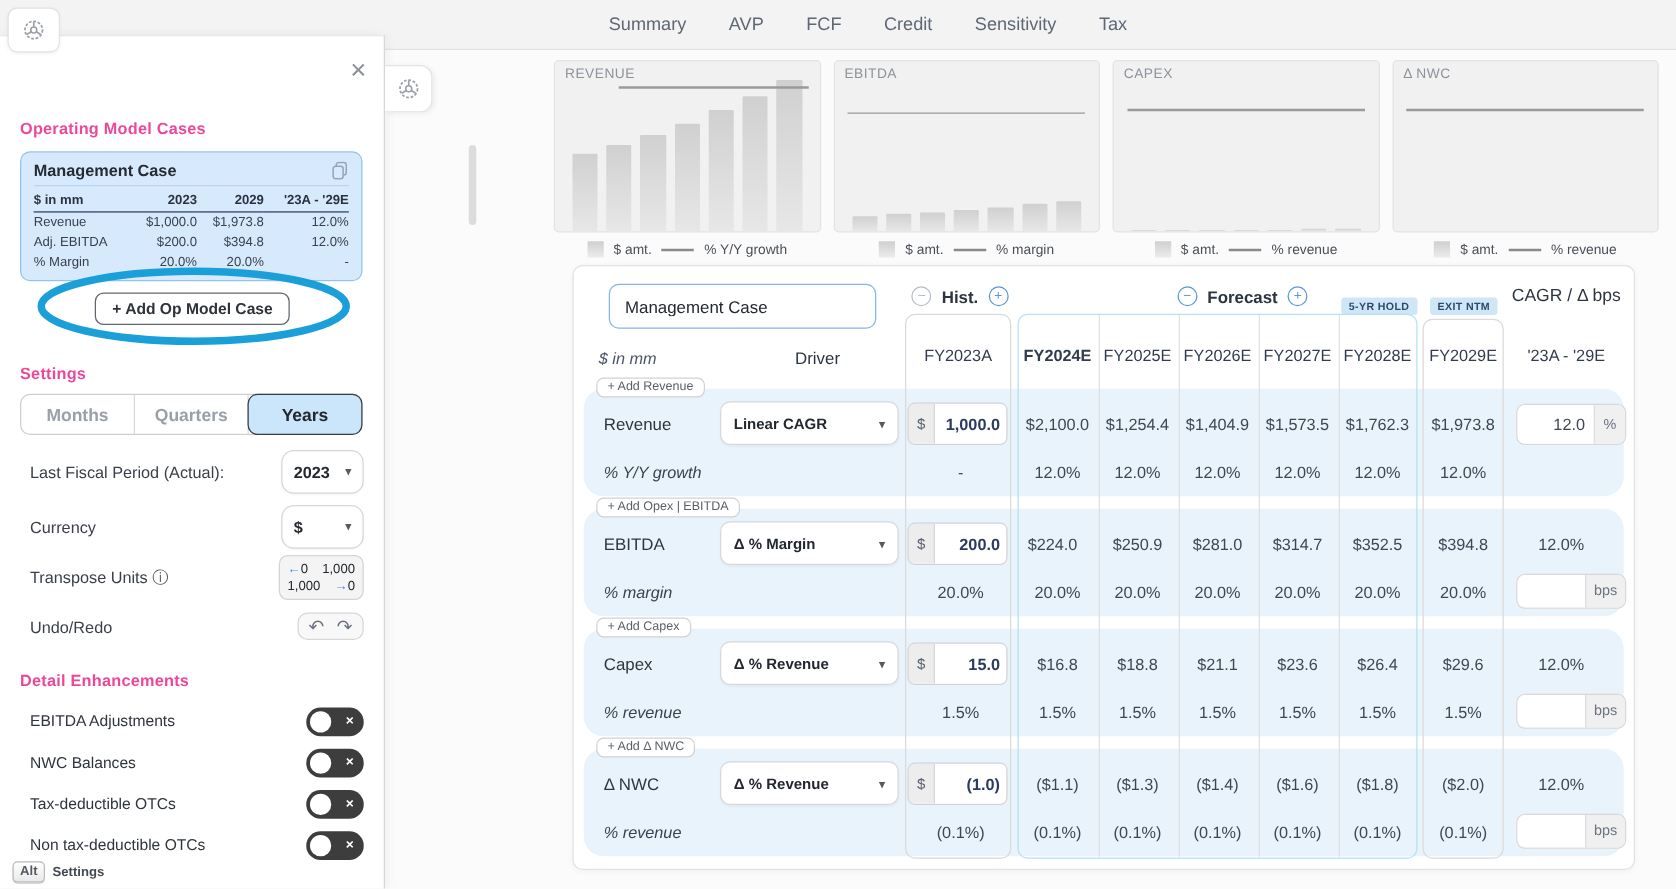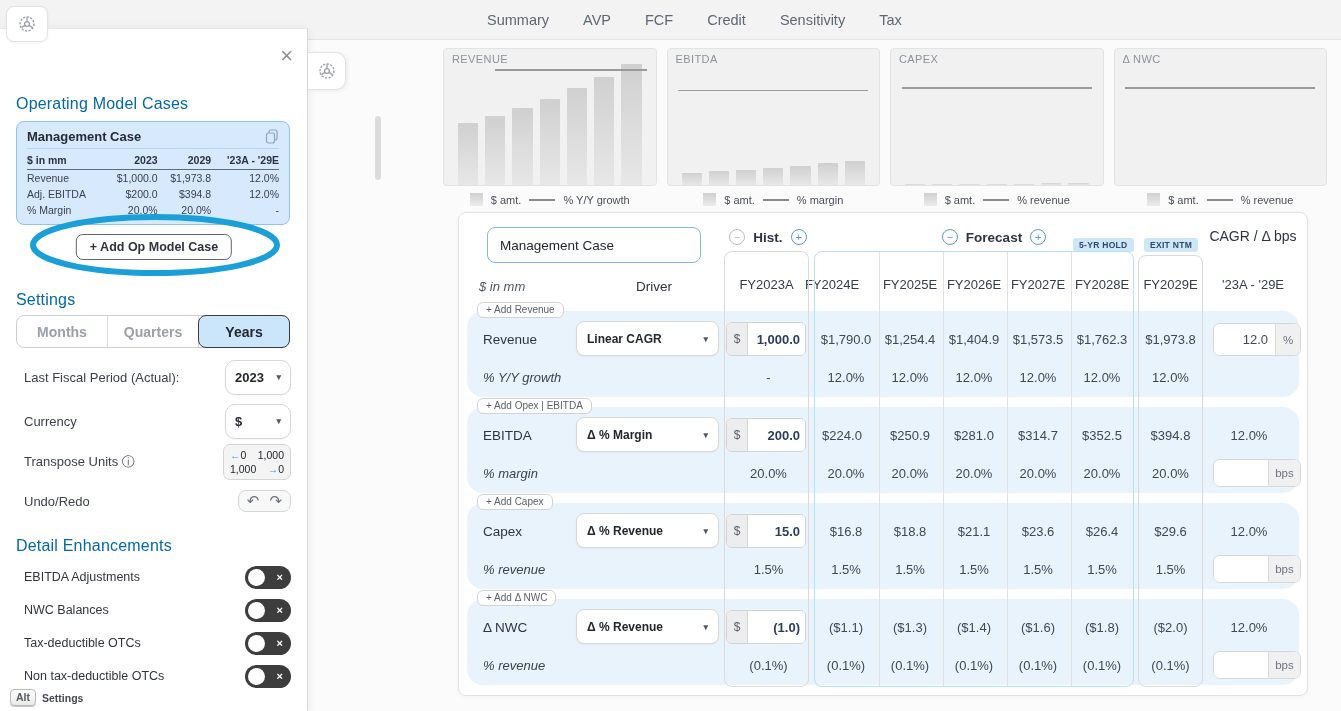--- a/index.html
+++ b/index.html
@@ -12,21 +12,21 @@
   .tabs { position:absolute; left:470px; top:0; height:40px; display:flex; }
   .tab { padding:0 17px; line-height:40px; font-size:14.5px; color:#5f6774; cursor:pointer; white-space:nowrap; }
   .tab.active { background:#ffffff; color:#4a90d9; border-radius:9px 9px 0 0; box-shadow:0 0 4px rgba(0,0,0,.05); }
 
   .corner-tab { position:absolute; left:6px; top:6px; width:42px; height:36px; background:#fff; border:1px solid #e3e3e3; border-radius:8px; display:flex; align-items:center; justify-content:center; box-shadow:0 1px 3px rgba(0,0,0,.06); z-index:30; }
   .pull-tab { position:absolute; left:308px; top:52px; width:38px; height:38px; background:#fff; border:1px solid #e3e3e3; border-left:none; border-radius:0 10px 10px 0; display:flex; align-items:center; justify-content:center; box-shadow:2px 1px 4px rgba(0,0,0,.06); z-index:25; }
 
   
   .sidebar { position:absolute; left:0; top:28px; width:308px; height:683px; background:#fff; border-top:1px solid #e8e8e8; border-right:1px solid #d8d8d8; box-shadow:0 2px 10px rgba(0,0,0,.07); z-index:20; }
   .sb-close { position:absolute; right:14px; top:16px; font-size:22px; line-height:22px; color:#8a8f98; cursor:pointer; }
-  .sb-h2 { position:absolute; left:16px; font-size:16px; font-weight:normal; color:#0369a1; letter-spacing:.2px; }
+  .sb-h2 { position:absolute; left:16px; font-size:13px; font-weight:bold; color:#ec4899; letter-spacing:.2px; }
   #h-cases { top:66px; } #h-settings { top:262px; } #h-detail { top:508px; }
 
   .case-card { position:absolute; left:16px; top:92px; width:274px; background:#d7eafd; border:1px solid #92c3ee; border-radius:8px; padding:7px 10px 6px; }
   .cc-title-row { display:flex; justify-content:space-between; align-items:center; border-bottom:1px solid #b7d5f0; padding-bottom:4px; margin-bottom:3px; }
   .cc-title { font-size:13px; font-weight:bold; color:#262b33; }
   .cc-table { width:100%; border-collapse:collapse; font-size:10.5px; color:#39414f; }
   .cc-table th { font-weight:bold; color:#2b3140; border-bottom:1px solid #5c6a83; padding:2px 0 3px; }
   .cc-table td { padding:2px 0; }
   .cc-table th:first-child, .cc-table td:first-child { text-align:left; }
   .cc-table th, .cc-table td { text-align:right; }
@@ -247,21 +247,21 @@
         <div class="fc-sep" style="left: 128px;"></div>
         <div class="fc-sep" style="left: 192px;"></div>
         <div class="fc-sep" style="left: 256px;"></div>
       </div>
     <div class="colbox exit-box"></div>
 
     <div class="unit-head">$ in mm</div>
     <div class="driver-head">Driver</div>
     <div class="col-head" style="left:265px; width:85px;">FY2023A</div>
     <div id="fyHeads">
-        <div class="col-head" style="left: 341px; width: 64px;">FY2024E</div>
+        <div class="col-head" style="left: 355px; width: 64px; font-weight: bold;">FY2024E</div>
         <div class="col-head" style="left: 419px; width: 64px;">FY2025E</div>
         <div class="col-head" style="left: 483px; width: 64px;">FY2026E</div>
         <div class="col-head" style="left: 547px; width: 64px;">FY2027E</div>
         <div class="col-head" style="left: 611px; width: 64px;">FY2028E</div>
       </div>
     <div class="col-head" style="left:679px; width:65px;">FY2029E</div>
     <div class="col-head" style="left:744px; width:100px;">'23A - '29E</div>
 
     <div id="sections">
         <div class="section">
@@ -269,21 +269,21 @@
           <div class="row-main">
             <div class="line-name">Revenue</div>
             <div class="driver-sel">
               <span>Linear CAGR</span>
               <span class="chev">▾</span>
             </div>
             <div class="money">
               <span class="pfx">$</span>
               <input value="1,000.0" style="">
             </div>
-            <div class="cell" style="left: 347px; width: 64px;">$1,790.0</div>
+            <div class="cell" style="left: 347px; width: 64px;">$2,100.0</div>
             <div class="cell" style="left: 411px; width: 64px;">$1,254.4</div>
             <div class="cell" style="left: 475px; width: 64px;">$1,404.9</div>
             <div class="cell" style="left: 539px; width: 64px;">$1,573.5</div>
             <div class="cell" style="left: 603px; width: 64px;">$1,762.3</div>
             <div class="cell" style="left: 671px; width: 65px;">$1,973.8</div>
             <div class="cagr-input">
               <input value="12.0" style="">
               <span class="sfx">%</span>
             </div>
           </div>

